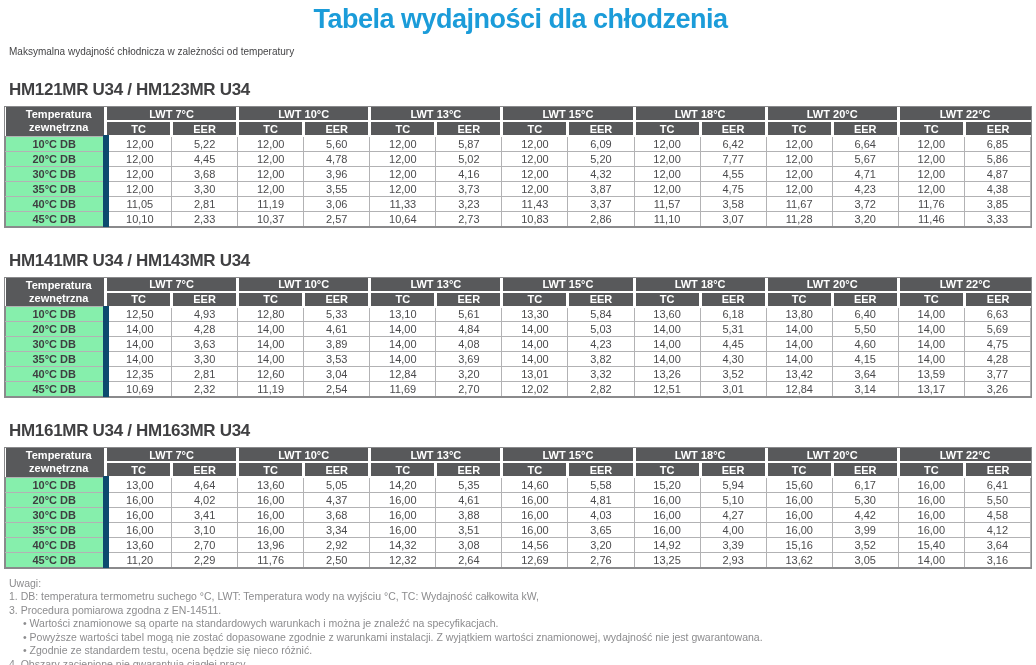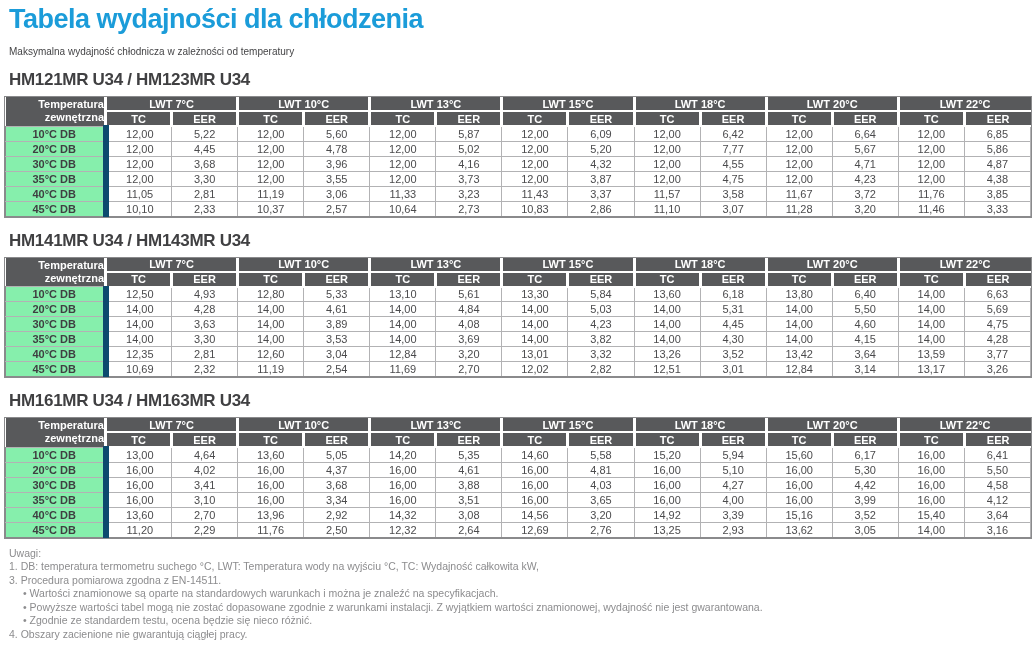--- a/index.html
+++ b/index.html
@@ -5,39 +5,39 @@
   * { box-sizing: border-box; margin: 0; padding: 0; }
   html, body { background: #ffffff; }
   body {
     width: 1036px; height: 665px; overflow: hidden;
     font-family: "Liberation Sans", "DejaVu Sans", sans-serif;
     color: #4b4b4d;
   }
   .page { padding: 2px 4px 0 4px; }
   h1[data-name="page-title"] {
     font-size: 27px; font-weight: bold; color: #1b9cd9;
-    margin: 2px 0 11px 5px; letter-spacing: -0.5px;
+    margin: 2px 0 11px 5px; letter-spacing: -0.5px; text-align: center;
   }
   p[data-name="page-subtitle"] {
     font-size: 10px; color: #454547; margin: 0 0 10px 5px;
   }
   h2[data-name="model-title"] {
     font-size: 17px; font-weight: bold; color: #404042;
-    margin: 13px 0 6px 5px; letter-spacing: -0.3px;
+    margin: 23px 0 6px 5px; letter-spacing: -0.3px;
   }
   .tbl-wrap { border: 1px solid #8a8a8c; }
   table.perf { border-collapse: collapse; table-layout: fixed; width: 100%; }
   table.perf th {
     background: #58595b; color: #ffffff; font-weight: bold;
     font-size: 11px; text-align: center; vertical-align: middle;
     border-left: 3px solid #ffffff; border-bottom: 2px solid #ffffff;
     height: 15px; padding: 0;
   }
   table.perf th.corner {
-    text-align: right; padding-left: 8px; border-left: none;
+    text-align: center; padding-left: 8px; border-left: none;
     border-bottom: none; line-height: 13px;
   }
   table.perf th.group { height: 14px; }
   table.perf td {
     font-size: 11px; text-align: center; height: 15px; padding: 0;
     background: #ffffff; color: #4b4b4d;
     border: 1px solid #b2b2b4;
   }
   table.perf td.rowlabel {
     background: #86efac; color: #3f3f41; font-weight: bold;

